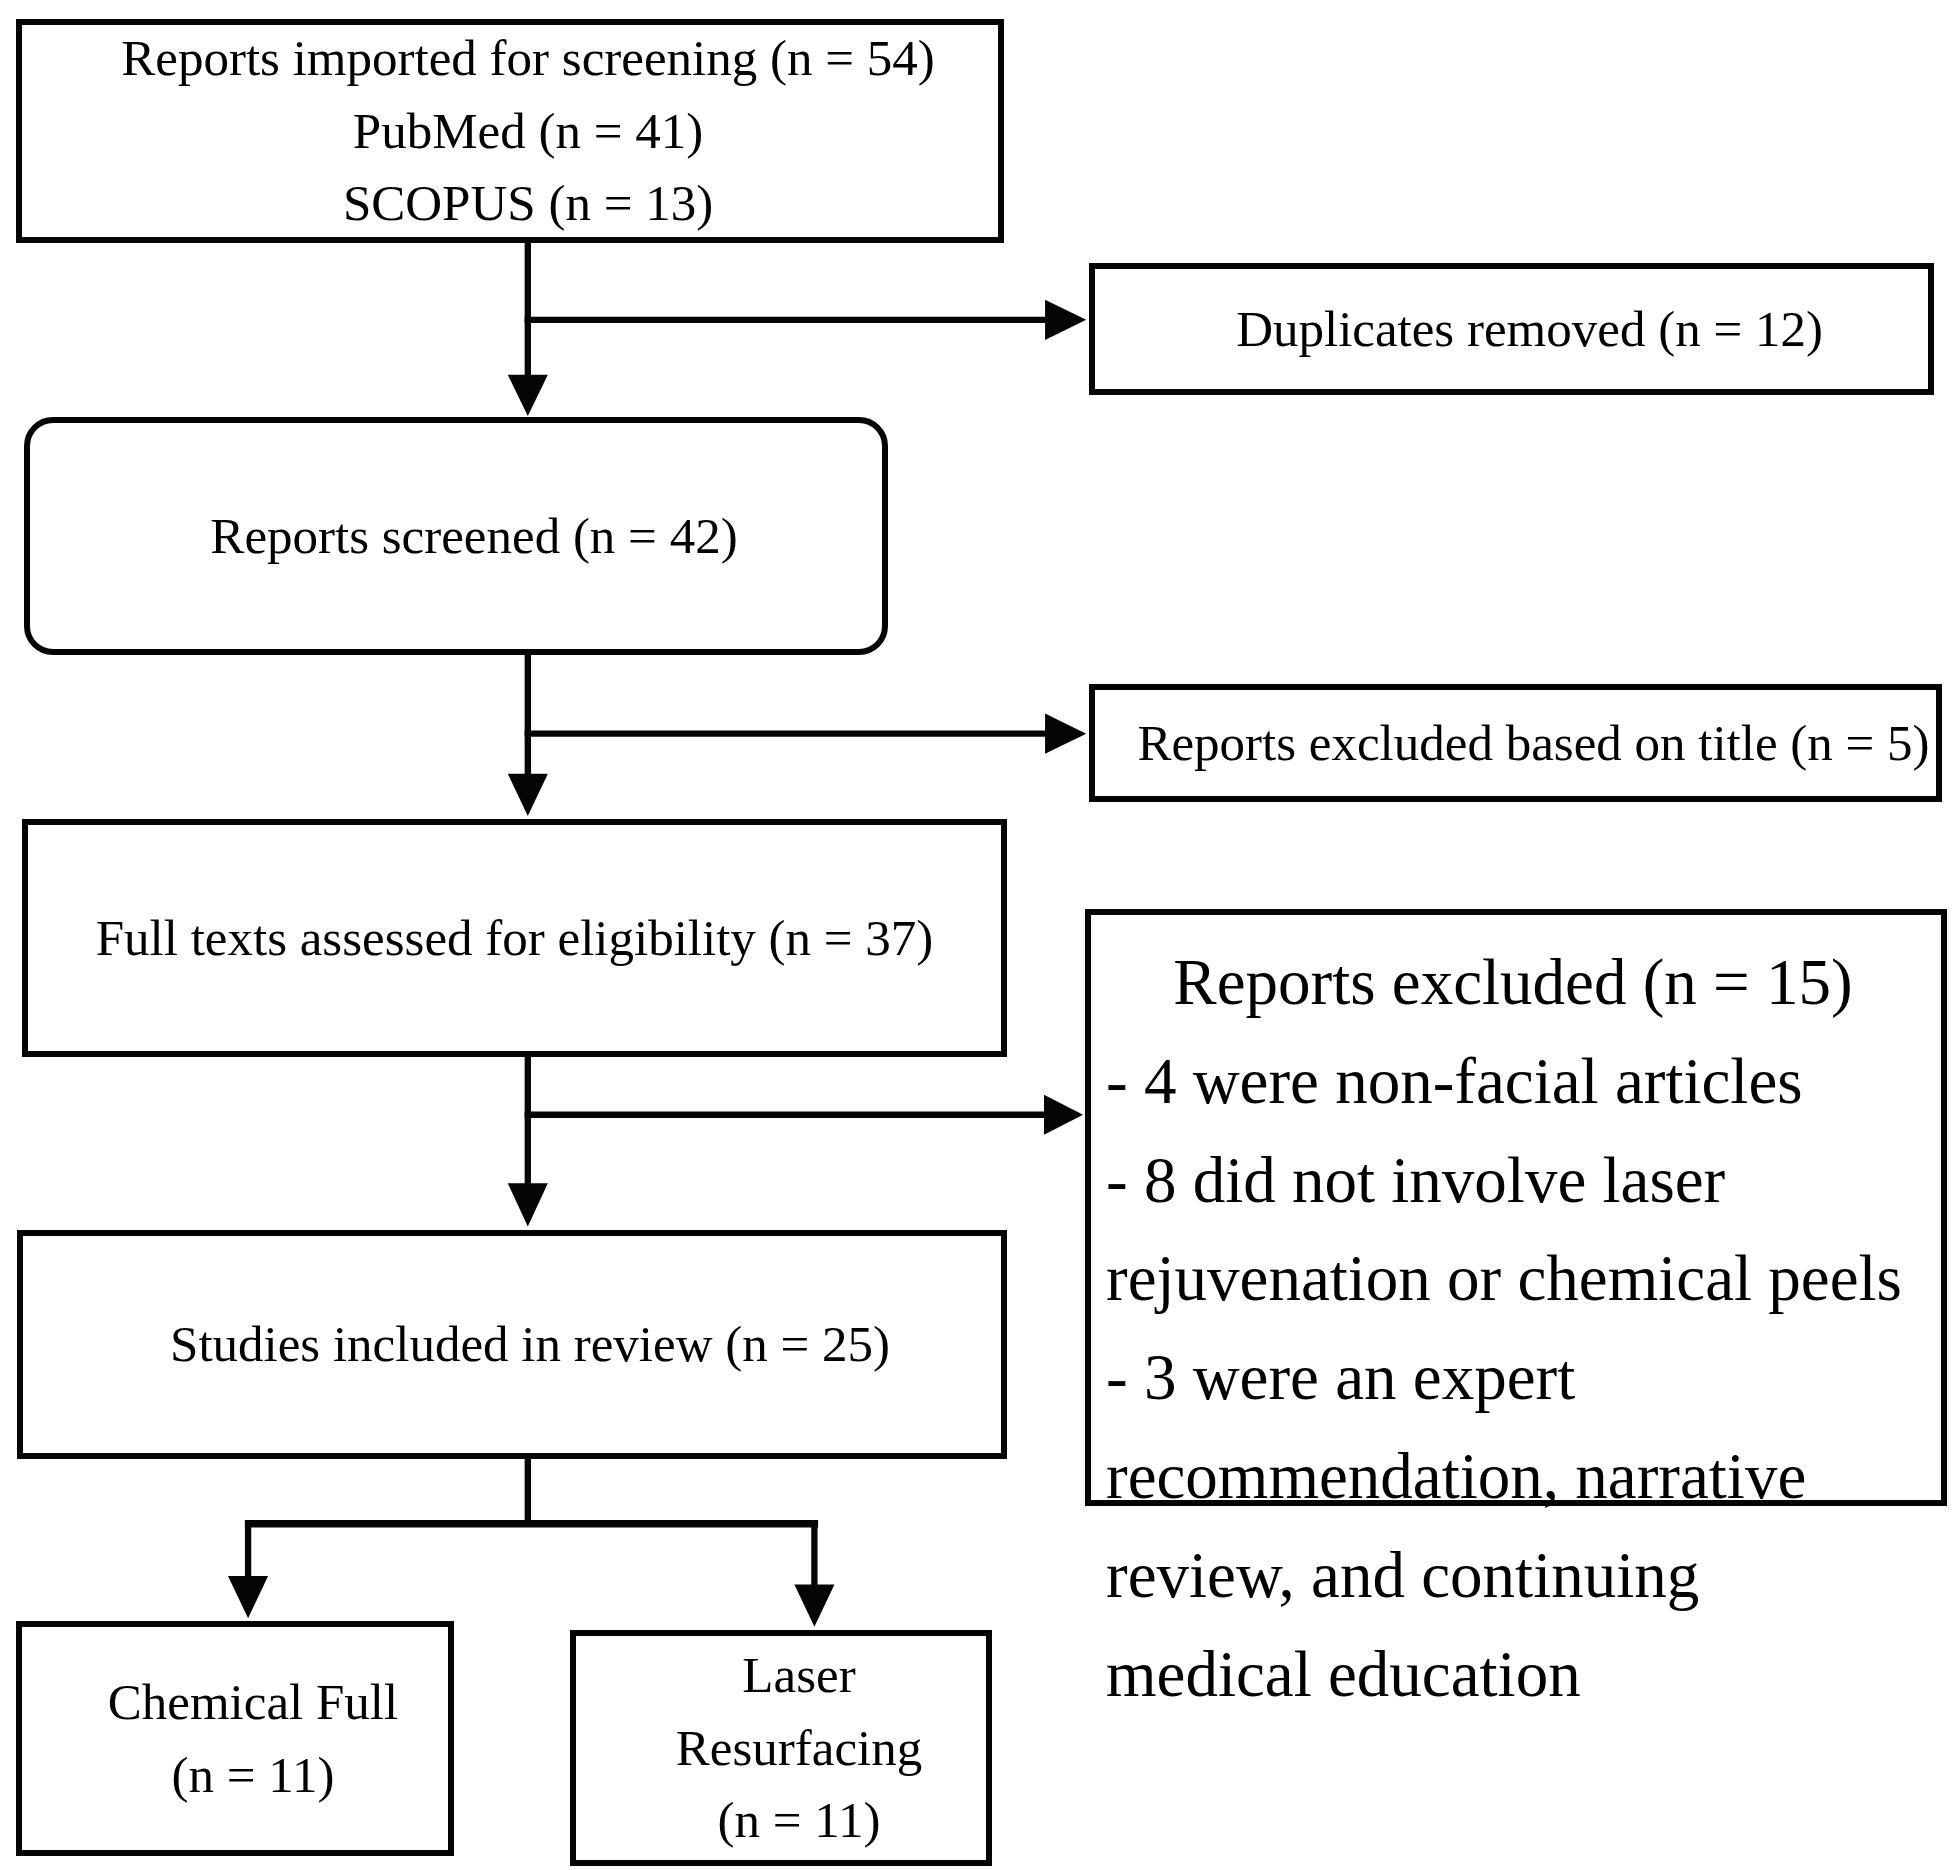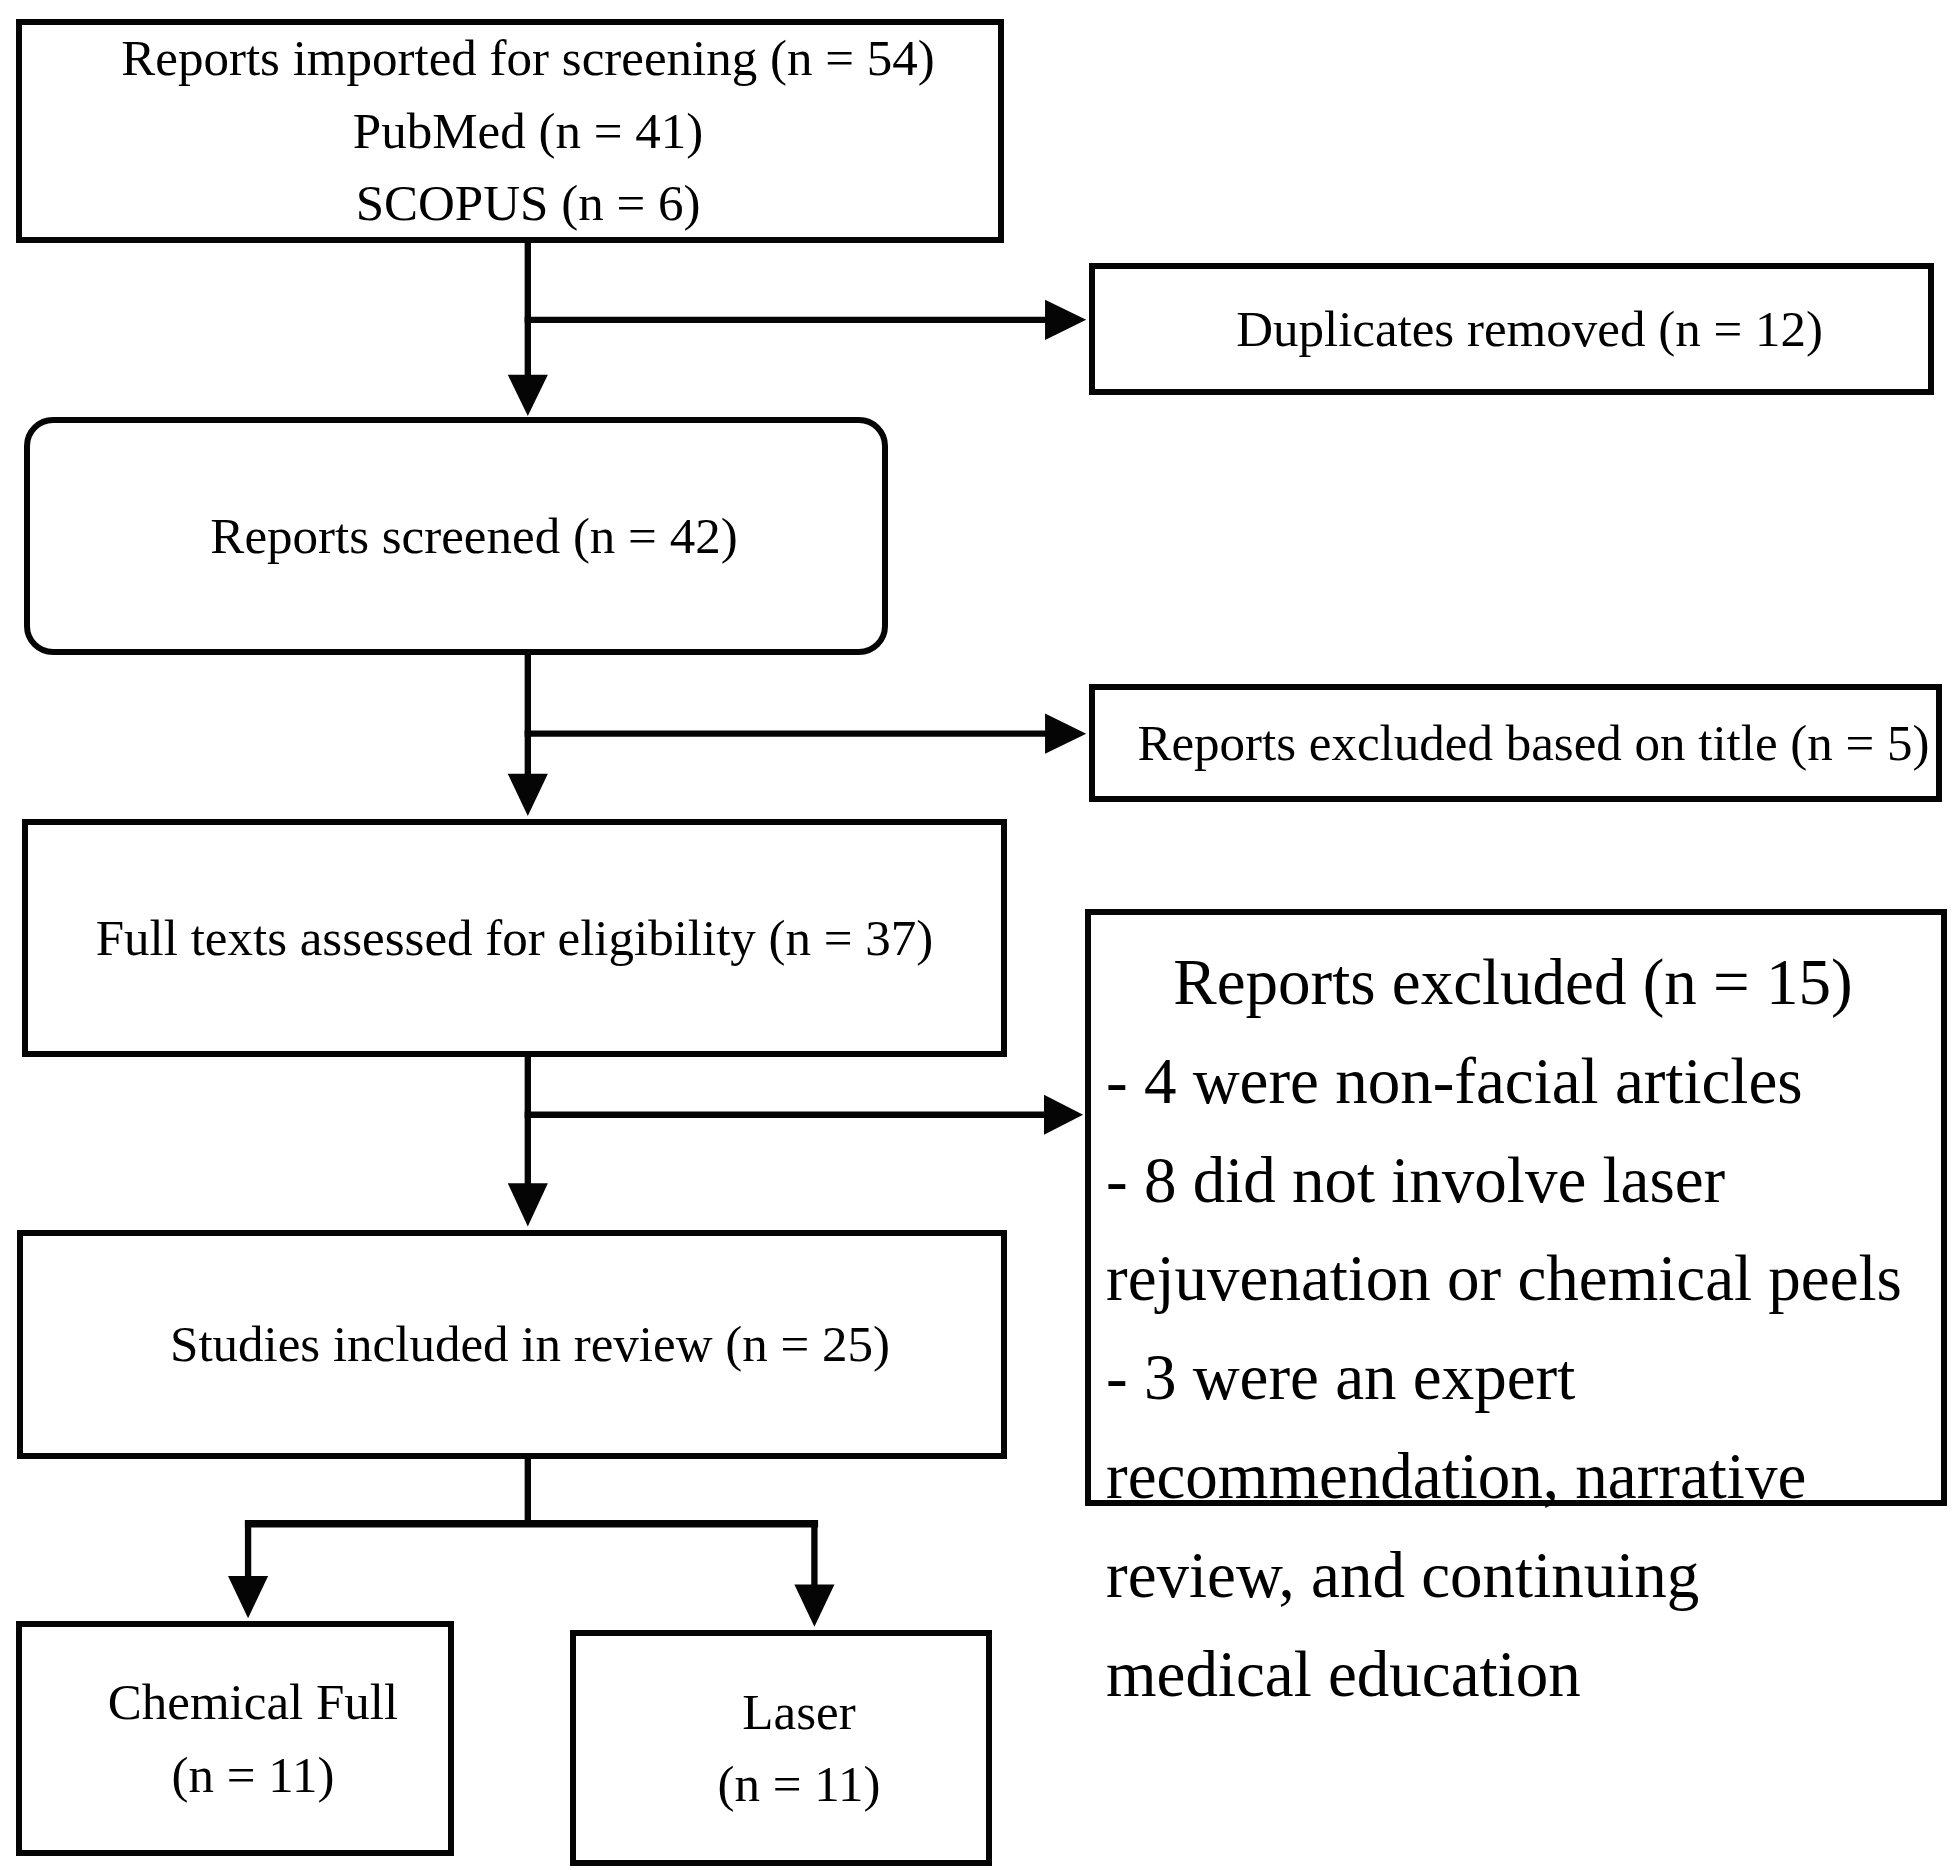--- a/index.html
+++ b/index.html
@@ -89,21 +89,21 @@
       <polygon points="432,2986 508,2986 470,3066" stroke="none"></polygon>
 
       <line x1="1543" y1="2881" x2="1543" y2="3008"></line>
       <polygon points="1505,3002 1581,3002 1543,3082" stroke="none"></polygon>
     </g>
   </svg>
 
   <div class="box" id="box-imported">
     <div class="line">Reports imported for screening (n = 54)</div>
     <div class="line">PubMed (n = 41)</div>
-    <div class="line">SCOPUS (n = 6)</div>
+    <div class="line">SCOPUS (n = 13)</div>
   </div>
 
   <div class="box" id="box-duplicates">
     <div class="line">Duplicates removed (n = 12)</div>
   </div>
 
   <div class="box" id="box-screened">
     <div class="line">Reports screened (n = 42)</div>
   </div>
 
@@ -126,17 +126,18 @@
     <div class="line">Studies included in review (n = 25)</div>
   </div>
 
   <div class="box" id="box-chemical">
     <div class="line">Chemical Full</div>
     <div class="line">(n = 11)</div>
   </div>
 
   <div class="box" id="box-laser">
     <div class="line">Laser</div>
+    <div class="line">Resurfacing</div>
     <div class="line">(n = 11)</div>
   </div>
 
 </div>
 
 
 </body></html>

